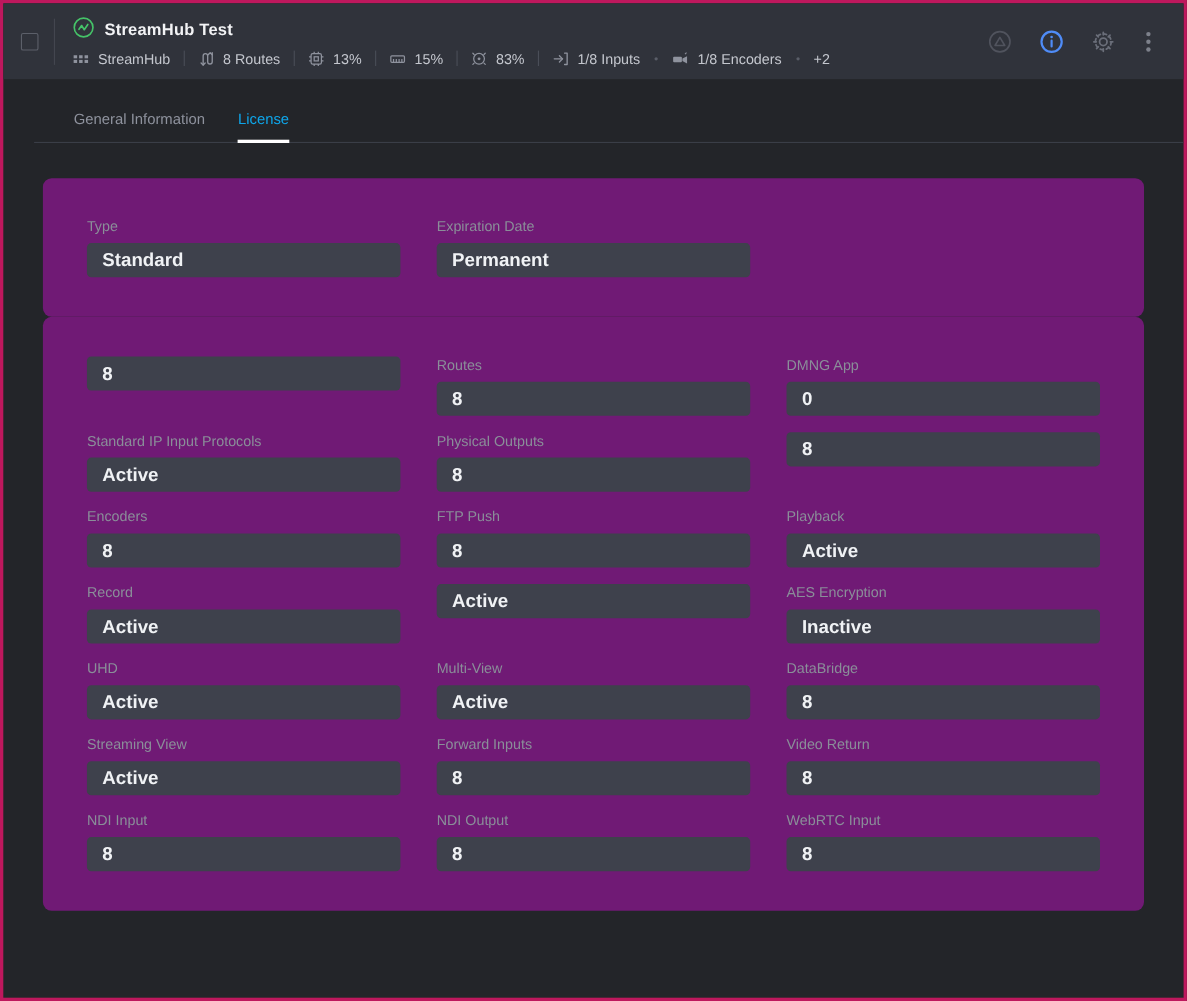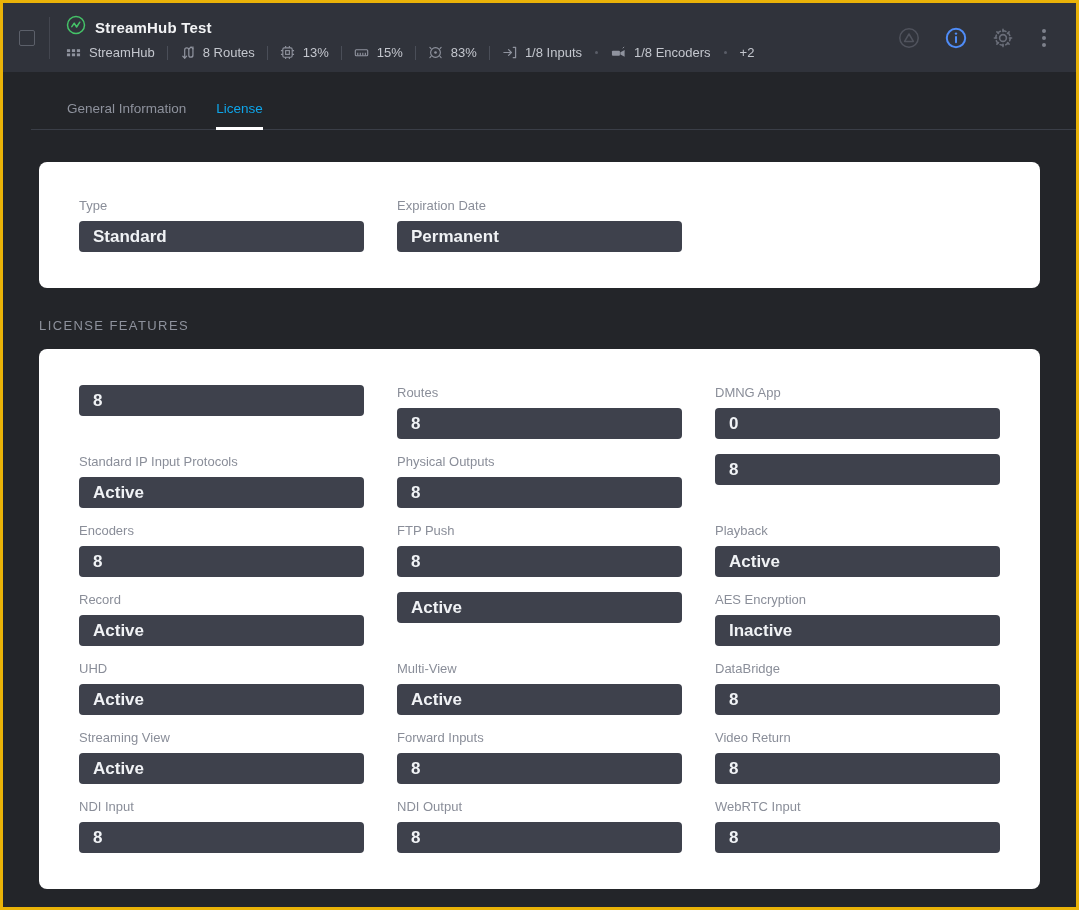--- a/index.html
+++ b/index.html
@@ -1,21 +1,21 @@
 <!DOCTYPE html>
 <html><head>
 <meta charset="utf-8">
 <style>
   * { margin:0; padding:0; box-sizing:border-box; }
   html,body { background:#15171a; }
   body { font-family:"Liberation Sans","DejaVu Sans",sans-serif; }
 
   .window {
     position:relative; width:1079px; height:910px;
-    border:3px solid #eab308; background:#232529; overflow:hidden;
+    border:3px solid #be185d; background:#232529; overflow:hidden;
   }
 
   
   .header {
     height:69px; background:#30333b; display:flex; align-items:center;
     padding:0 26px 0 16px;
   }
   .checkbox {
     width:16px; height:16px; border:1px solid #5c606a; border-radius:2px;
     background:transparent; flex:0 0 auto; cursor:pointer;
@@ -39,21 +39,21 @@
   .kebab i { width:4px; height:4px; border-radius:50%; background:#7d818b; display:block; }
 
   
   .tabbar { display:flex; gap:30px; padding:0 36px; border-bottom:1px solid #3a3e47; margin-top:16px;margin-left:28px; }
   .tab { font-size:13.5px; color:#8e929d; padding:13px 0 13px; position:relative; cursor:pointer; background:none; border:none; font-family:inherit; }
   .tab.active { color:#0ea5e9; }
   .tab.active::after { content:""; position:absolute; left:0; right:0; bottom:-1px; height:3px; background:#ffffff; }
 
   
   .content { padding:32px 36px 38px; }
-  .panel { background:#ffffff; border-radius:8px; padding:36px 40px; }
+  .panel { background:#701a75; border-radius:8px; padding:36px 40px; }
   .grid3 { display:grid; grid-template-columns:repeat(3,1fr); column-gap:33px; row-gap:15px; }
   .cell-label { font-size:13px; color:#8a8e99; margin-bottom:8px; }
   .cell-field {
     height:31px; background:#3e414c; border-radius:4px; padding:0 14px;
     font-size:17px; color:#f0f2f5; line-height:31px; cursor:default;
     overflow:hidden; white-space:nowrap;font-weight:bold;
   }
   .section-title { margin:30px 0 16px; font-size:13px; letter-spacing:1.4px; color:#8e929d; font-weight:400; }
 </style>
 </head>
@@ -200,21 +200,20 @@
           <div class="cell-field">Standard</div>
         </div>
         <div>
           <div class="cell-label">Expiration Date</div>
           <div class="cell-field">Permanent</div>
         </div>
         <div></div>
       </div>
     </div>
 
-    <h2 class="section-title">LICENSE FEATURES</h2>
 
     <div class="panel">
       <div class="grid3">
   <div>
     <div class="cell-field">8</div>
   </div>
 
   <div>
     <div class="cell-label">Routes</div>
     <div class="cell-field">8</div>

